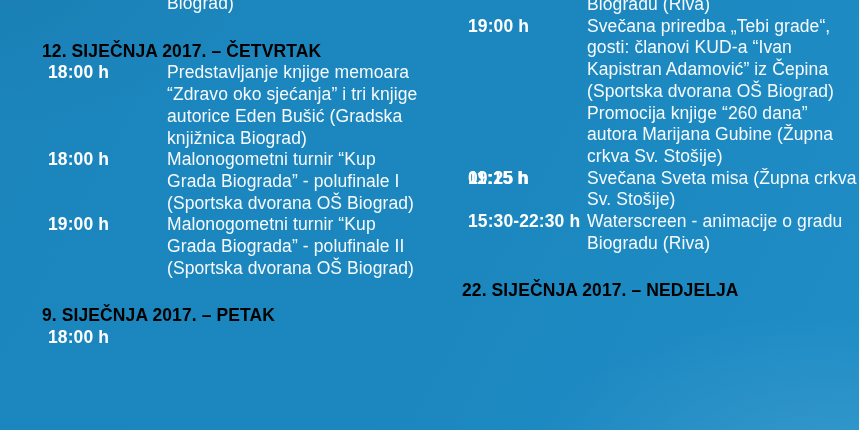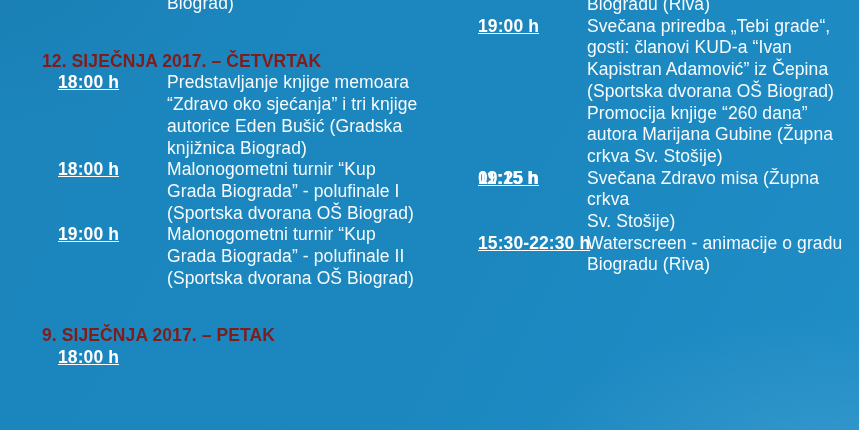--- a/index.html
+++ b/index.html
@@ -24,32 +24,31 @@
   }
   .col-left  { left: 42px;  top: -7px; width: 404px; }
   .col-right { left: 462px; top: -6px; width: 396px; }
   .row {
     font-size: 17.5px;
     line-height: 21.7px;
     letter-spacing: 0.1px;
   }
   .row.header {
     font-weight: 700;
-    margin-top: 36px;
-    color: #7f1d1d;
+    margin-top: 26px;
+    color: #000000;
     white-space: nowrap;
   }
   .row.event { position: relative; }
   .row.event .time {
     position: absolute;
-    left: 16px;
+    left: 6px;
     top: 0;
     font-weight: 700;
     white-space: nowrap;
-    text-decoration: underline;
   }
   .row .desc {
     margin-left: 125px;
     white-space: pre-line;
     color: rgba(255,255,255,0.97);
   }
 </style>
 </head>
 <body>
 
@@ -94,21 +93,22 @@
 (Sportska dvorana OŠ Biograd)
 Promocija knjige “260 dana”
 autora Marijana Gubine (Župna
 crkva Sv. Stošije)</div>
   </div>
     <div class="row event">
     <span class="time">09:25 h</span>
   </div>
     <div class="row event">
     <span class="time">11:15 h</span>
-    <div class="desc">Svečana Zdravo misa (Župna crkva
+    <div class="desc">Svečana Sveta misa (Župna crkva
 Sv. Stošije)</div>
   </div>
     <div class="row event">
     <span class="time">15:30-22:30 h</span>
     <div class="desc">Waterscreen - animacije o gradu
 Biogradu (Riva)</div>
   </div>
+    <div class="row header">22. SIJEČNJA 2017. – NEDJELJA</div>
   </div>
 
 </body></html>

